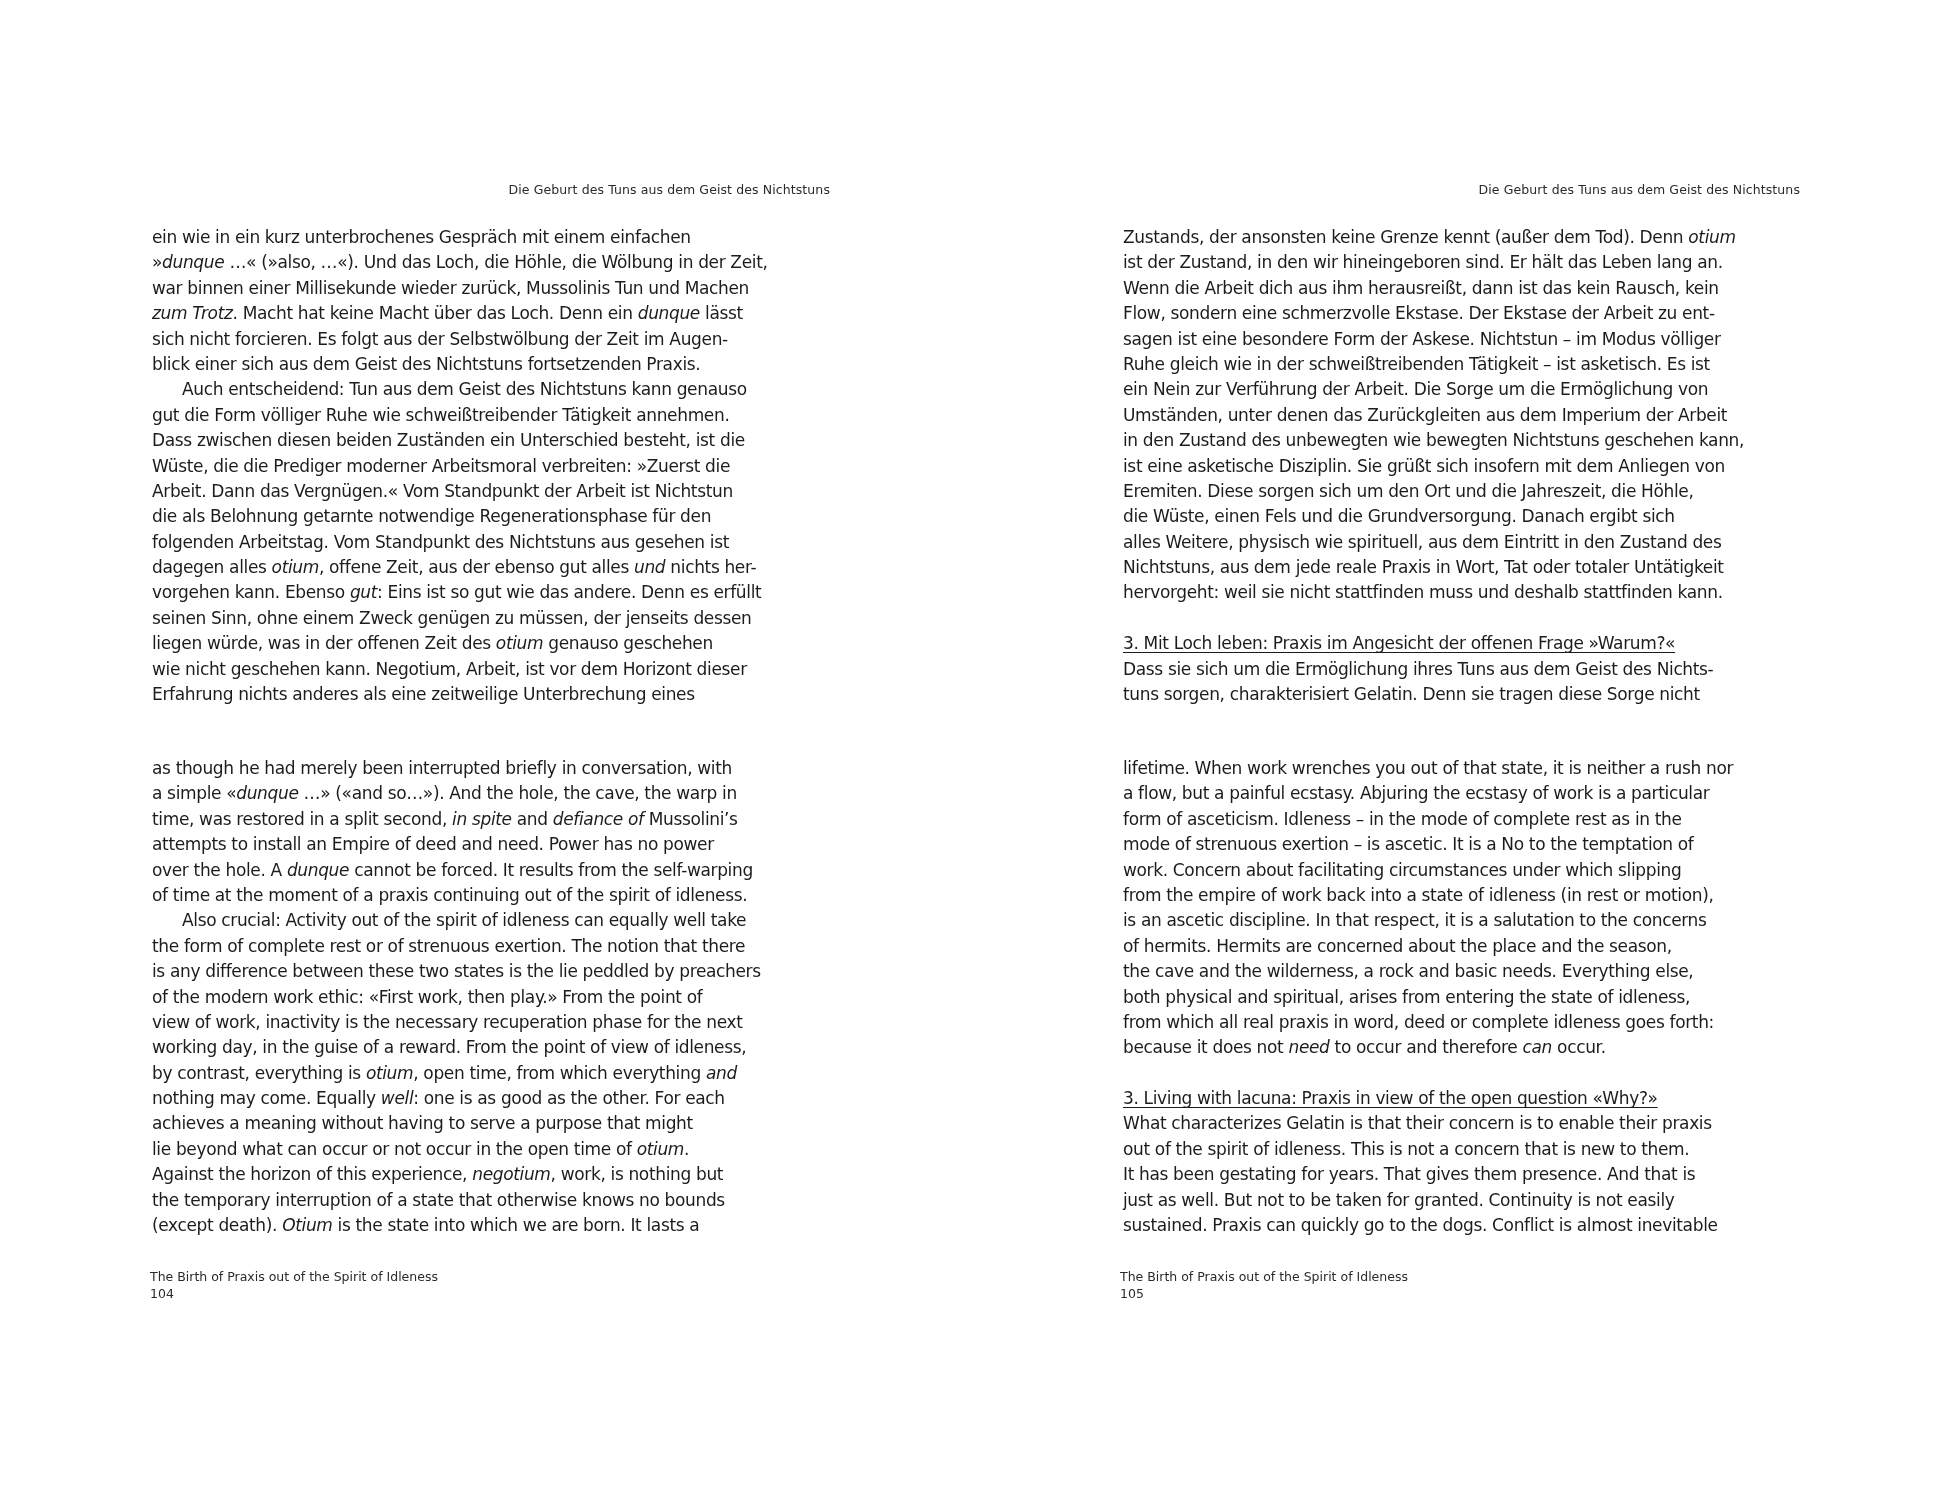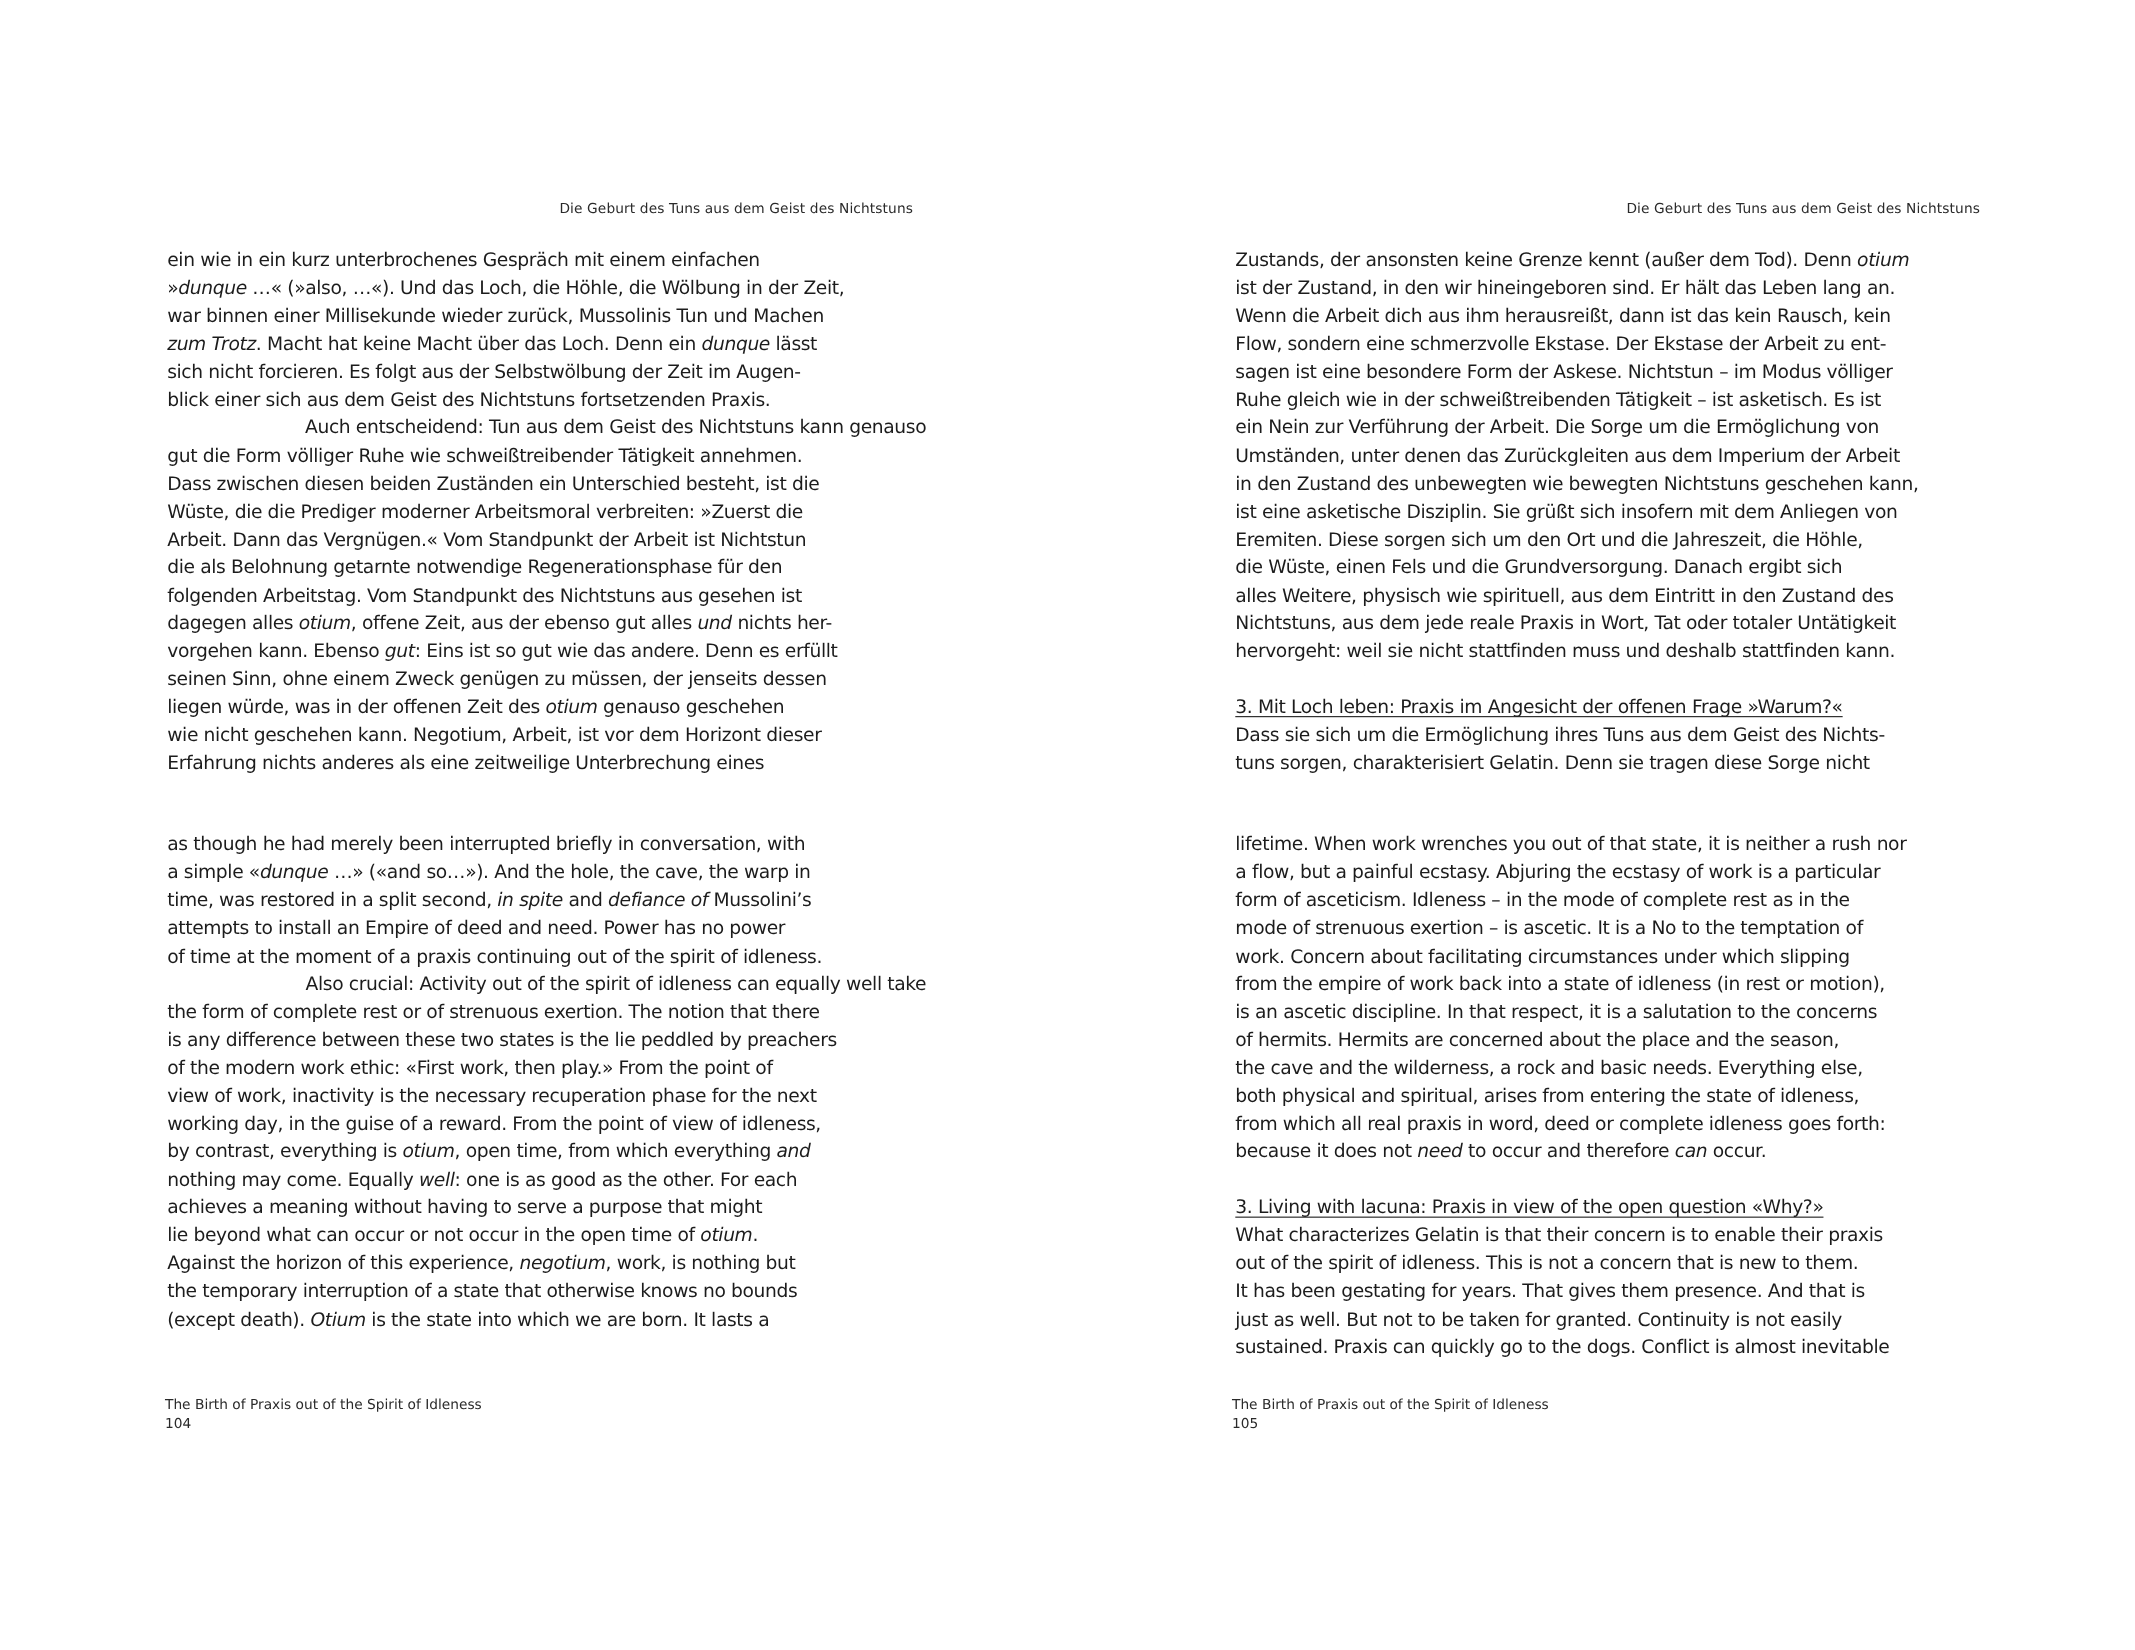--- a/index.html
+++ b/index.html
@@ -12,21 +12,21 @@
                   font-size: 12.5px; letter-spacing: 0.1px; color: #2a2a2a; }
   .page.left .running-head { left: 150px; }
   .page.right .running-head { left: 150px; }
   .block { position: absolute; width: 690px; font-size: 17px; line-height: 25.4px;
            letter-spacing: -0.35px; white-space: nowrap; }
   .page.left .block { left: 152px; }
   .page.right .block { left: 153px; }
   .block.de { top: 225px; }
   .block.en { top: 756px; }
   .line { display: block; height: 25.4px; }
-  .line.indent { padding-left: 30px; text-align: right; }
+  .line.indent { padding-left: 30px; }
   .line.blank { }
   .heading { text-decoration: underline; text-underline-offset: 3px; text-decoration-thickness: 1px; }
   i { font-style: italic; }
   .footer { position: absolute; top: 1268px; width: 680px; text-align: left;
             font-size: 12.5px; line-height: 17px; color: #2a2a2a; }
   .page.left .footer { left: 150px; }
   .page.right .footer { left: 150px; }
 </style>
 </head>
 <body>
@@ -52,20 +52,21 @@
       <span class="line">seinen Sinn, ohne einem Zweck genügen zu müssen, der jenseits dessen</span>
       <span class="line">liegen würde, was in der offenen Zeit des <i>otium</i> genauso geschehen</span>
       <span class="line">wie nicht geschehen kann. Negotium, Arbeit, ist vor dem Horizont dieser</span>
       <span class="line">Erfahrung nichts anderes als eine zeitweilige Unterbrechung eines</span>
     </div>
   <div class="block en">
       <span class="line">as though he had merely been interrupted briefly in conversation, with</span>
       <span class="line">a simple «<i>dunque</i> …» («and so…»). And the hole, the cave, the warp in</span>
       <span class="line">time, was restored in a split second, <i>in spite</i> and <i>defiance of</i> Mussolini’s</span>
       <span class="line">attempts to install an Empire of deed and need. Power has no power</span>
+      <span class="line">over the hole. A <i>dunque</i> cannot be forced. It results from the self-warping</span>
       <span class="line">of time at the moment of a praxis continuing out of the spirit of idleness.</span>
       <span class="line indent">Also crucial: Activity out of the spirit of idleness can equally well take</span>
       <span class="line">the form of complete rest or of strenuous exertion. The notion that there</span>
       <span class="line">is any difference between these two states is the lie peddled by preachers</span>
       <span class="line">of the modern work ethic: «First work, then play.» From the point of</span>
       <span class="line">view of work, inactivity is the necessary recuperation phase for the next</span>
       <span class="line">working day, in the guise of a reward. From the point of view of idleness,</span>
       <span class="line">by contrast, everything is <i>otium</i>, open time, from which everything <i>and</i></span>
       <span class="line">nothing may come. Equally <i>well</i>: one is as good as the other. For each</span>
       <span class="line">achieves a meaning without having to serve a purpose that might</span>

